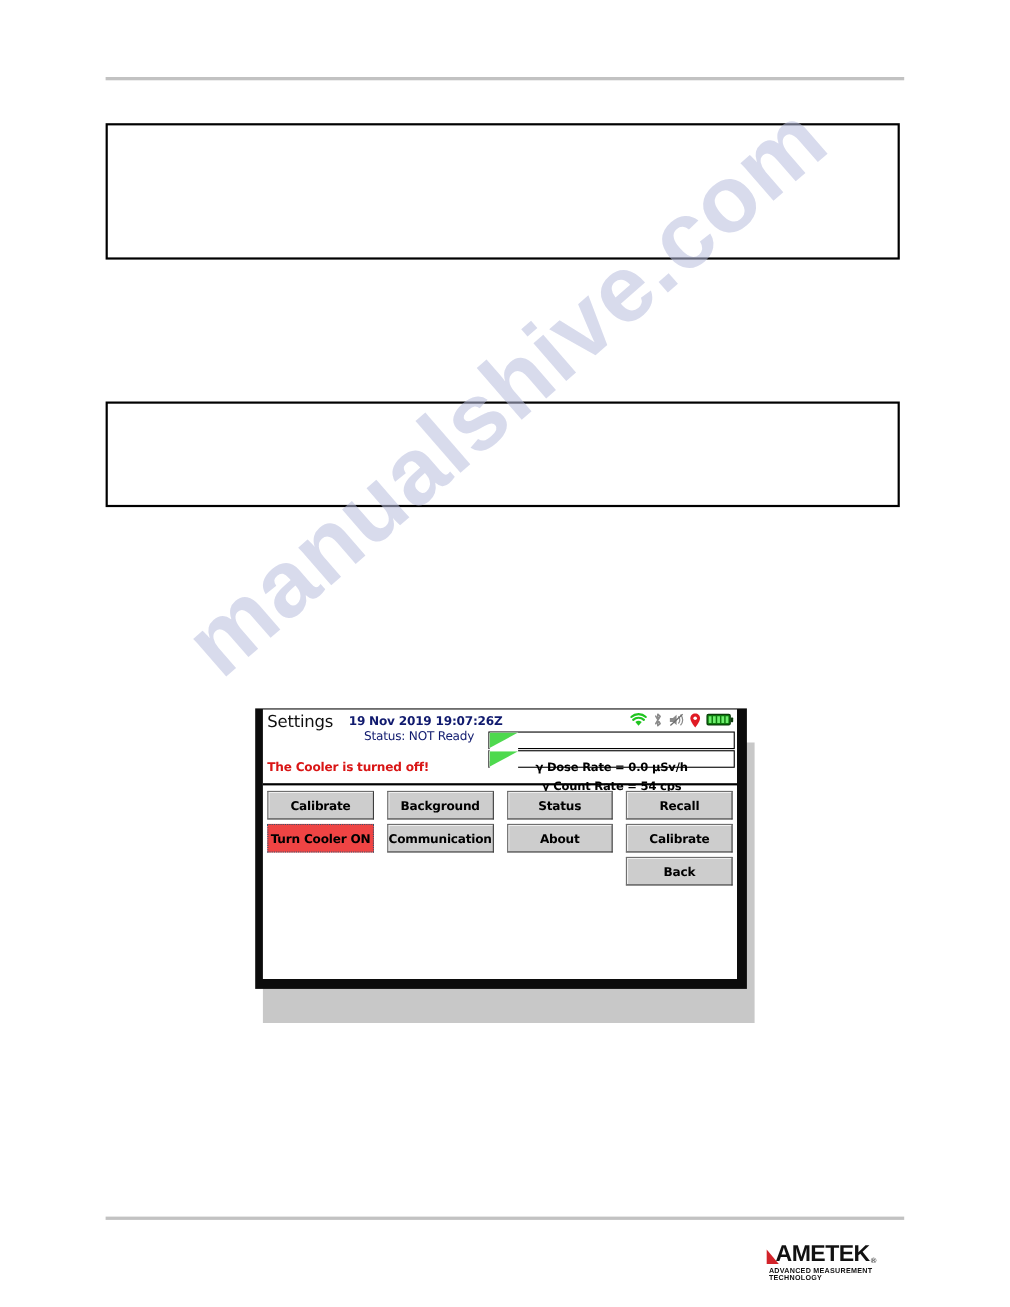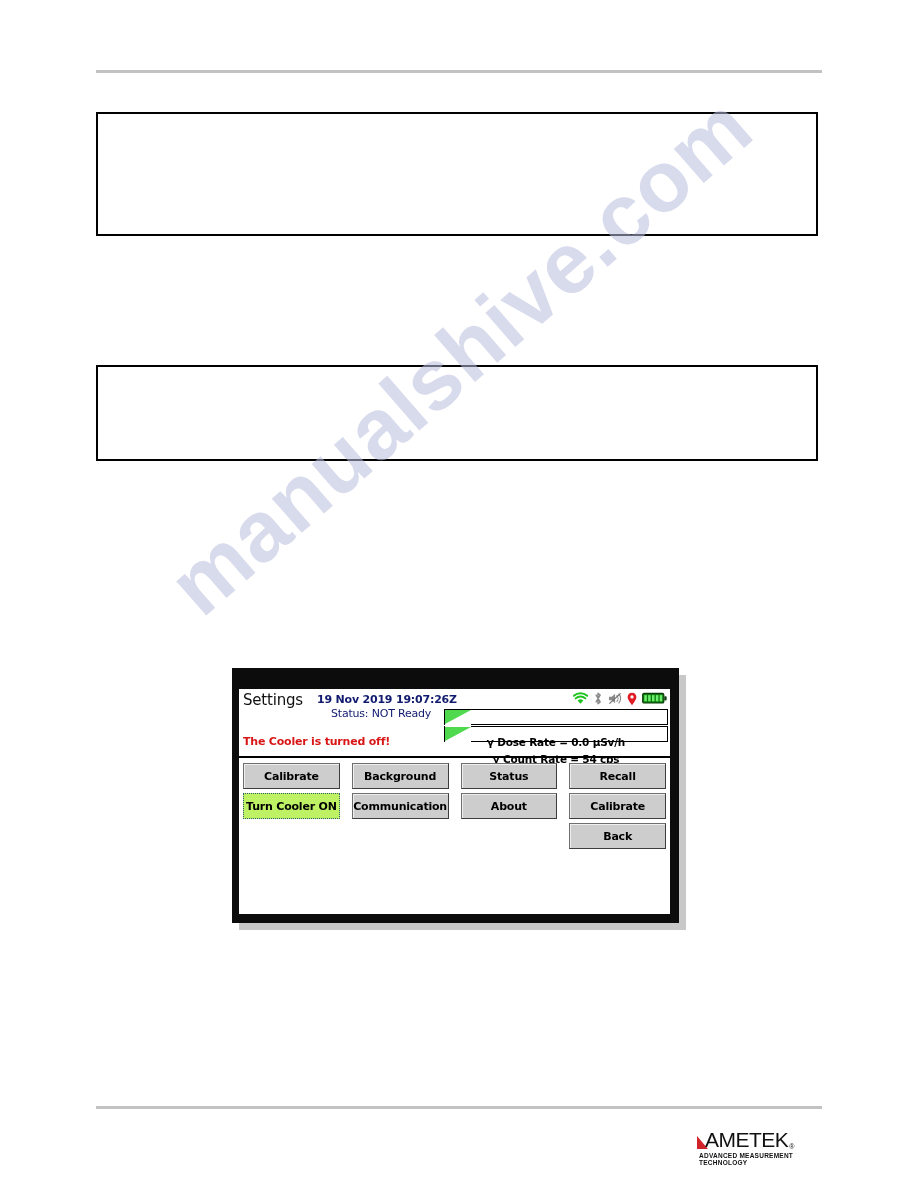--- a/index.html
+++ b/index.html
@@ -62,25 +62,25 @@
     z-index: 3;
     box-sizing: border-box;
   }
   .note-box-1 { top: 112px; height: 124px; }
   .note-box-2 { top: 365px; height: 96px; }
 
   
   .device {
     position: absolute;
     left: 232px;
-    top: 668px;
+    top: 644px;
     width: 447px;
     height: 255px;
     background: #0c0c0c;
-    padding: 21px 9px 9px 7px;
+    padding: 1px 9px 9px 7px;
     box-sizing: border-box;
     z-index: 4;
   }
   .device-shadow {
     position: absolute;
     left: 239px;
     top: 675px;
     width: 447px;
     height: 255px;
     background: #c8c8c8;
@@ -215,21 +215,21 @@
     font-weight: 700;
     color: #000;
     display: flex;
     align-items: center;
     justify-content: center;
     letter-spacing: -.2px;
     cursor: pointer;
     box-sizing: border-box;
   }
   .dev-btn.selected {
-    background: #bef264;
+    background: #ef4444;
     border: 1px dotted #2b5a72;
     box-shadow: none;
   }
   .dev-btn.empty {
     background: transparent;
     border: none;
     box-shadow: none;
     cursor: default;
   }
 
@@ -248,21 +248,21 @@
   }
   .logo-wedge {
     width: 0; height: 0;
     border-left: 11px solid #d2232a;
     border-top: 13px solid transparent;
     margin-right: -3px;
     margin-bottom: 1px;
   }
   .logo-word {
     font-family: "Liberation Sans", sans-serif;
-    font-weight: 400;
+    font-weight: 700;
     font-size: 21px;
     letter-spacing: -0.5px;
     color: #111;
   }
   .logo-reg {
     font-family: "Liberation Sans", sans-serif;
     font-size: 7px;
     color: #111;
     vertical-align: super;
     margin-left: 1px;

